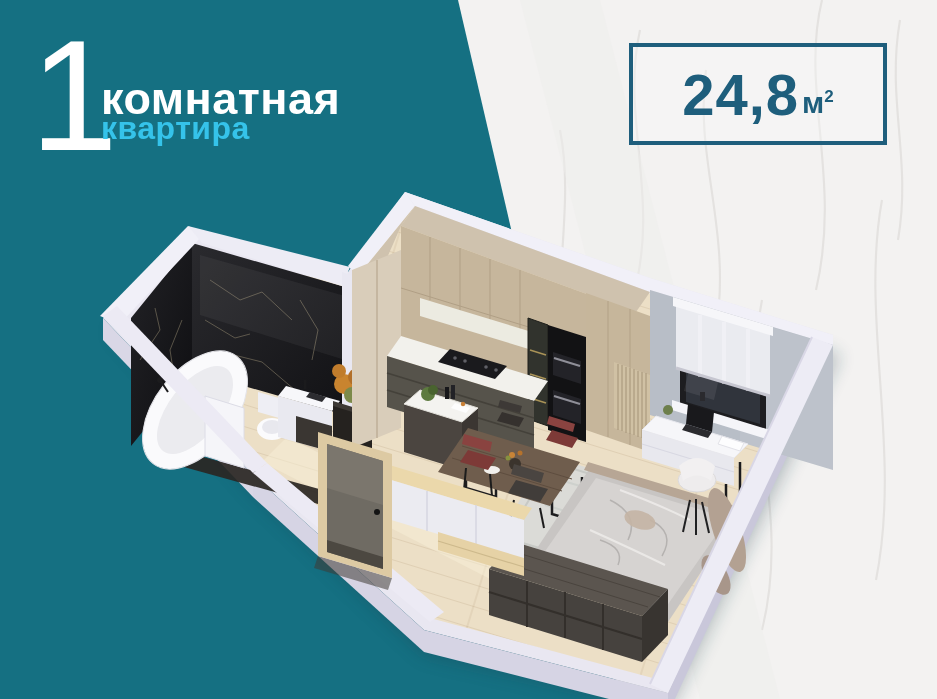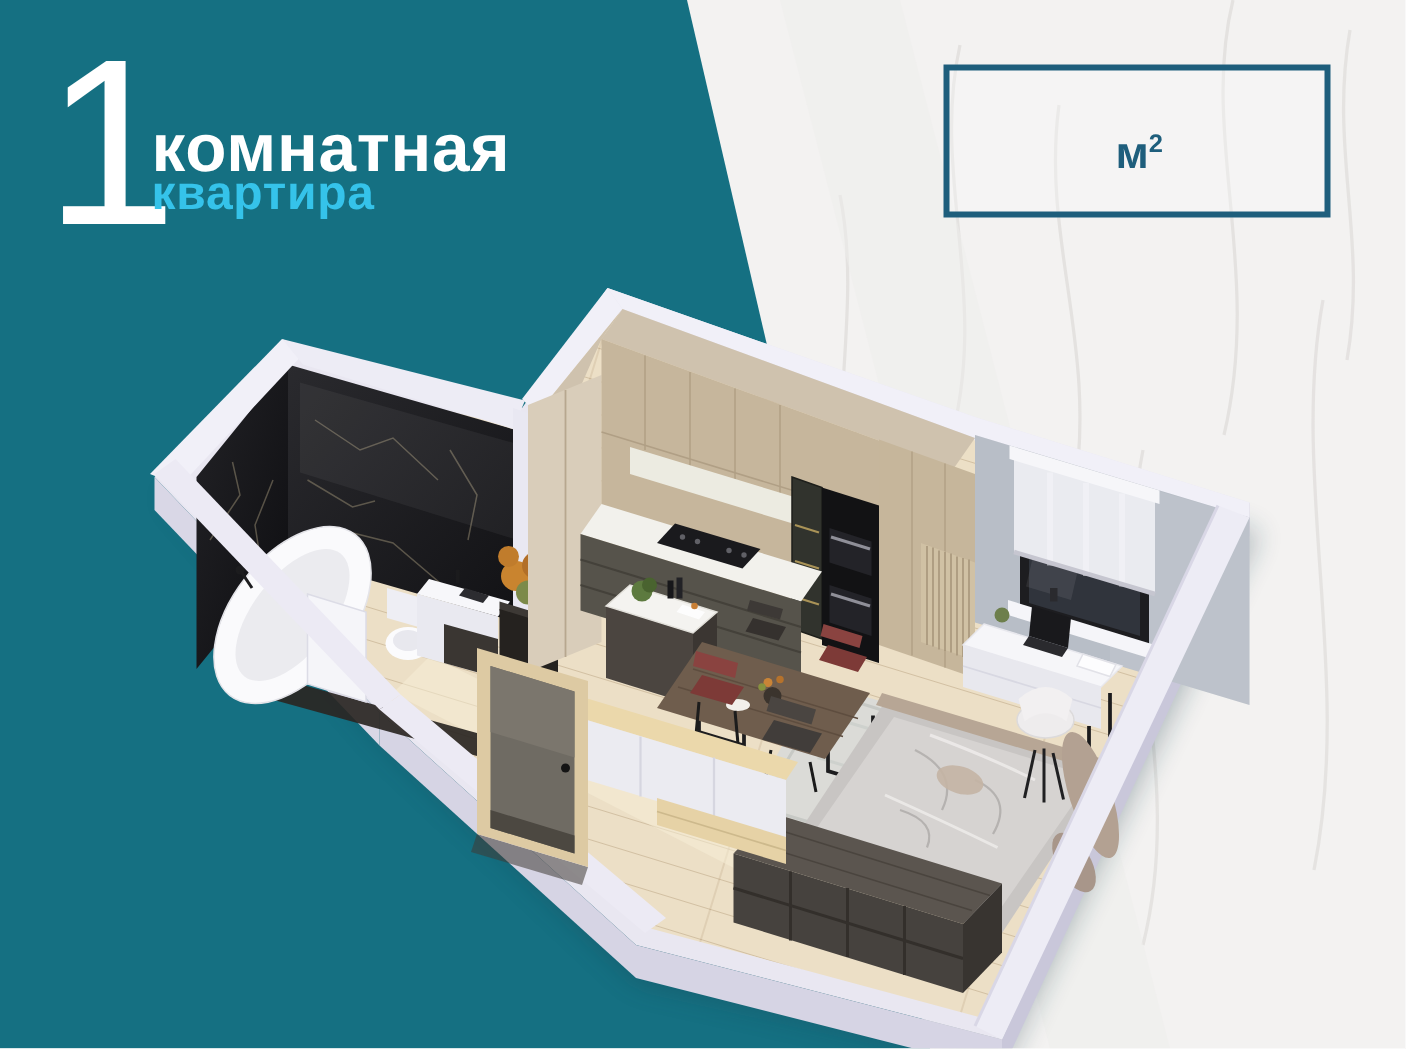--- a/index.html
+++ b/index.html
@@ -355,16 +355,17 @@
 
     <polygon points="812,337 833,345 668,693 650,684" fill="#edecf5"></polygon>
     <line x1="812" y1="337" x2="650" y2="684" stroke="#d9d7e6" stroke-width="2"></line>
   </svg>
 
   <div class="hdr hdr-num">1</div>
   <div class="hdr hdr-l1">комнатная</div>
   <div class="hdr hdr-l2">квартира</div>
 
   <div class="badge">
+    <span class="v">24,8</span>
     <span class="u"><span>м</span><sup>2</sup></span>
   </div>
 
 </div>
 
 </body></html>

